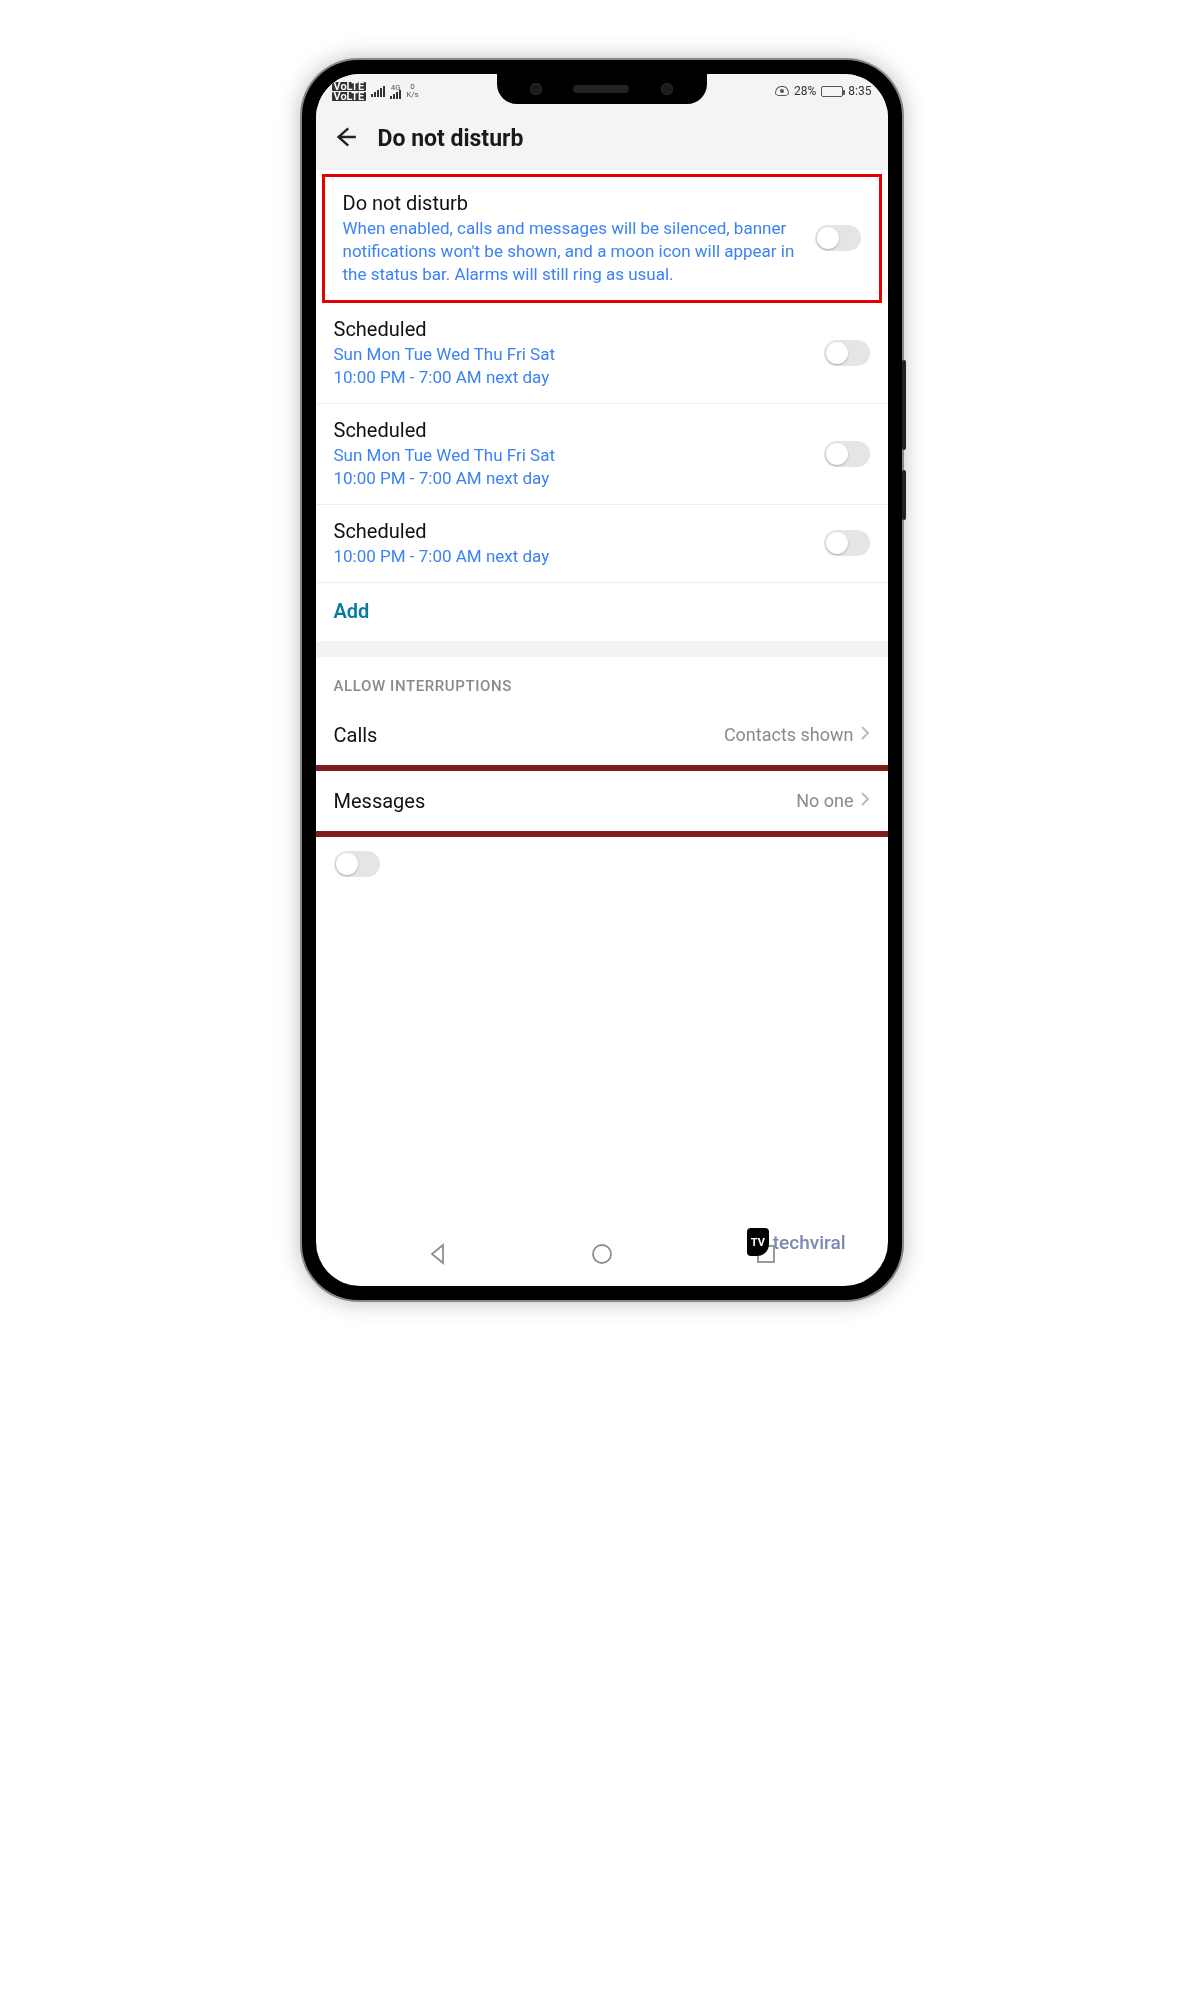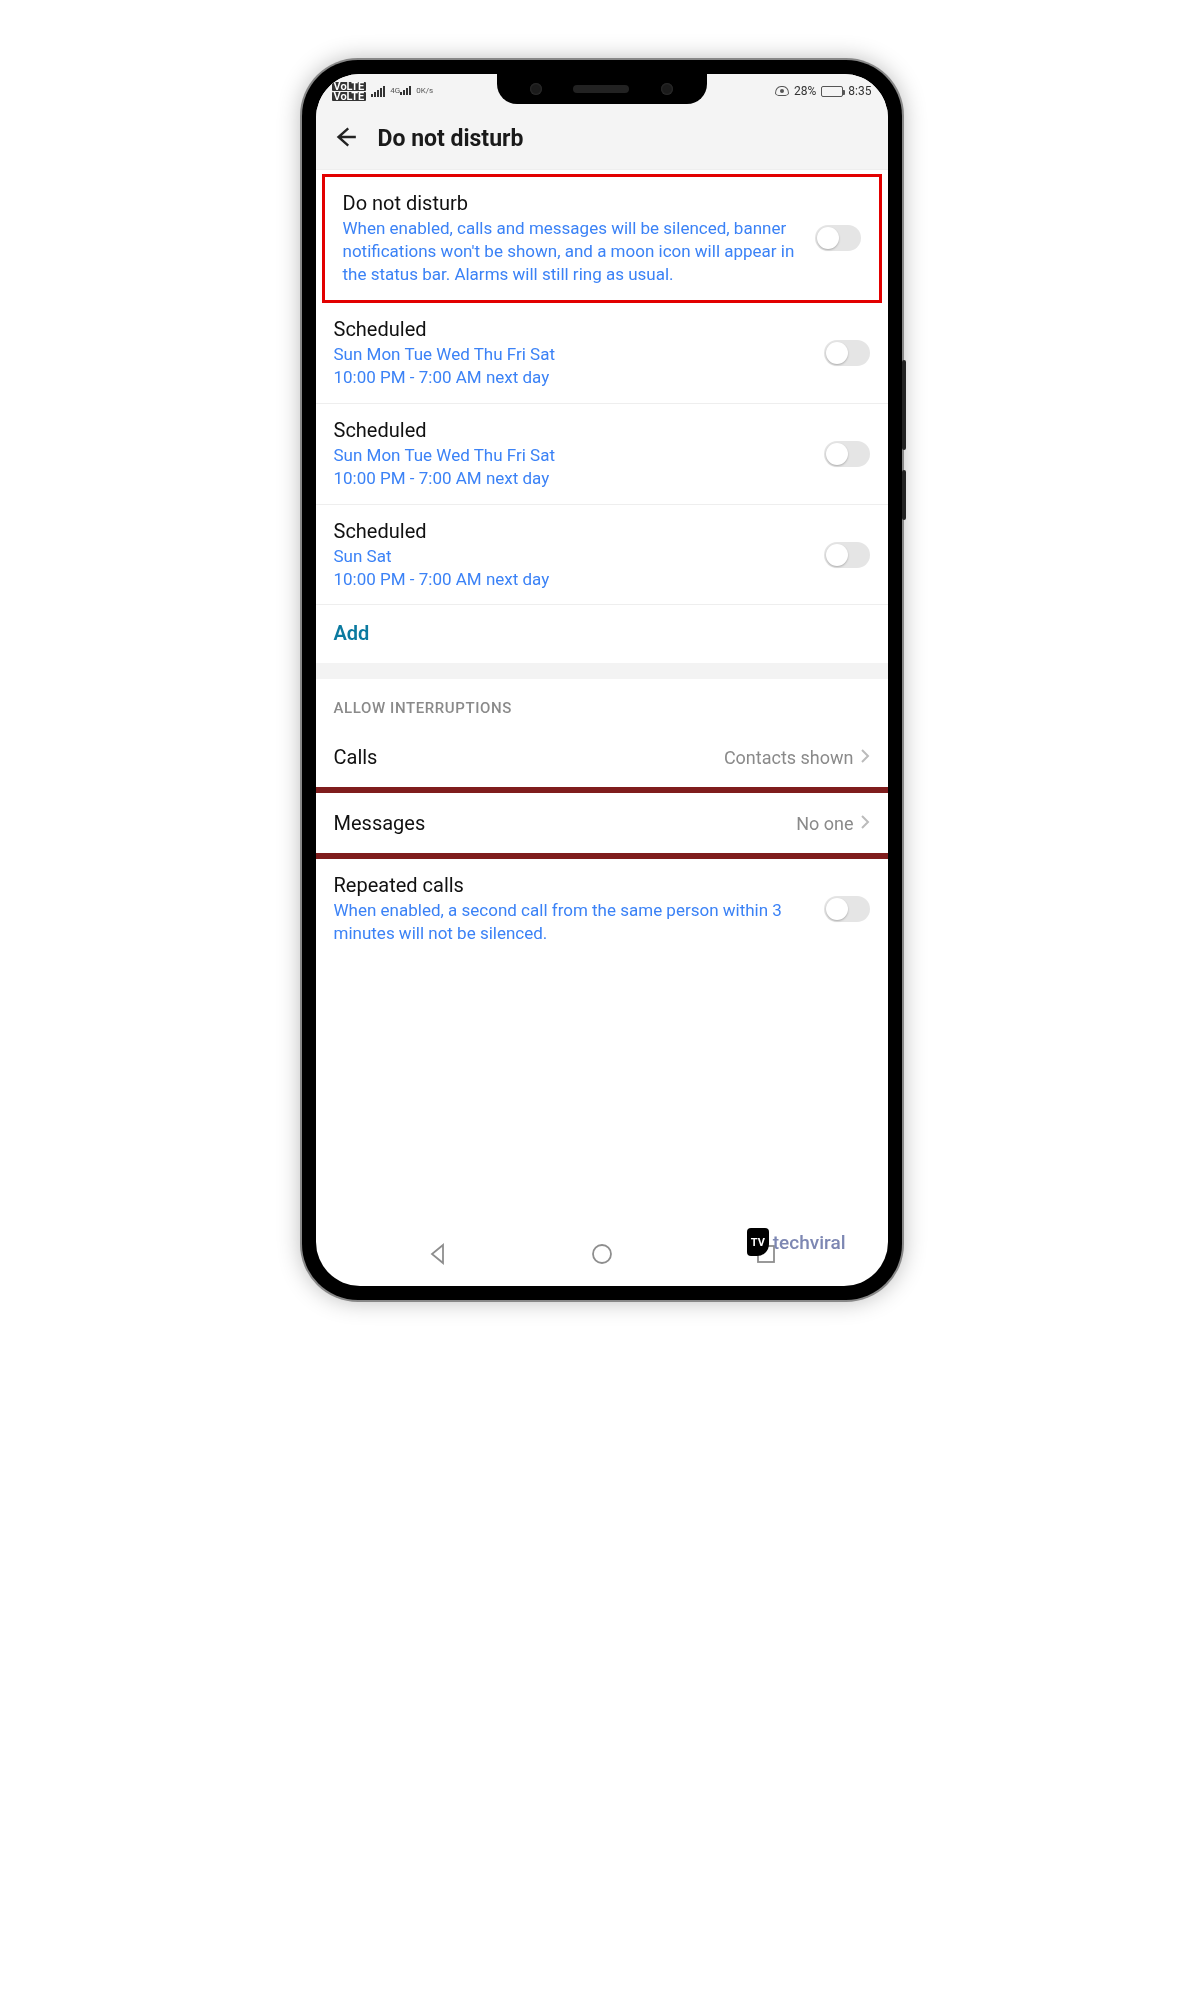--- a/index.html
+++ b/index.html
@@ -74,21 +74,21 @@
     font-size: 11px; background:#333; color:#fff; padding:0 2px; border-radius:1px;
     line-height:9px; font-weight:600;
   }
   .sigbars { display:flex; align-items:flex-end; gap:1px; height:12px; }
   .sigbars span { width:2px; background:#333; }
   .sigbars span:nth-child(1){height:3px}
   .sigbars span:nth-child(2){height:5px}
   .sigbars span:nth-child(3){height:7px}
   .sigbars span:nth-child(4){height:9px}
   .sigbars span:nth-child(5){height:11px}
-  .net-stack { display:flex; align-items:center; line-height:8px; font-size:8px; color:#555;}
+  .net-stack { display:flex; flex-direction:column; align-items:center; line-height:8px; font-size:8px; color:#555;}
   .eye-icon { width:14px; height:10px; border:1px solid #555; border-radius:60% 60% 60% 60% / 100% 100% 40% 40%; position:relative; }
   .eye-icon::after { content:""; position:absolute; width:4px; height:4px; background:#555; border-radius:50%; top:2px; left:4px; }
   .battery { width:22px; height:11px; border:1px solid #555; border-radius:2px; position:relative; }
   .battery::after { content:""; position:absolute; right:-3px; top:3px; width:2px; height:5px; background:#555; border-radius:0 1px 1px 0;}
   .battery .fill { height:100%; width:30%; background:#555; }
 
   
   .header {
     height: 62px;
     background: #f4f4f4;
@@ -278,21 +278,20 @@
           <div class="title">Scheduled</div>
           <div class="sub">Sun Mon Tue Wed Thu Fri Sat</div>
           <div class="sub">10:00 PM - 7:00 AM next day</div>
         </div>
         <div class="toggle"></div>
       </div>
 
       <div class="row">
         <div class="text">
           <div class="title">Scheduled</div>
-          <div class="sub">Sun Sat</div>
           <div class="sub">10:00 PM - 7:00 AM next day</div>
         </div>
         <div class="toggle"></div>
       </div>
 
       <div class="add-row">Add</div>
 
       <div class="section-gap"></div>
 
       <div class="section-header">ALLOW INTERRUPTIONS</div>
@@ -311,24 +310,20 @@
         <span class="label">Messages</span>
         <span class="value">
           <span>No one</span>
           <span class="chev"><svg viewBox="0 0 10 16">
                 <path d="M2 2 L8 8 L2 14"></path>
               </svg></span>
         </span>
       </div>
 
       <div class="row no-border">
-        <div class="text">
-          <div class="title">Repeated calls</div>
-          <div class="sub">When enabled, a second call from the same person within 3 minutes will not be silenced.</div>
-        </div>
         <div class="toggle"></div>
       </div>
 
     </div>
 
     <div class="nav-bar">
       <span class="btn">
         <svg viewBox="0 0 24 24">
             <path d="M17 3 L6 12 L17 21 Z" fill="none"></path>
           </svg>

